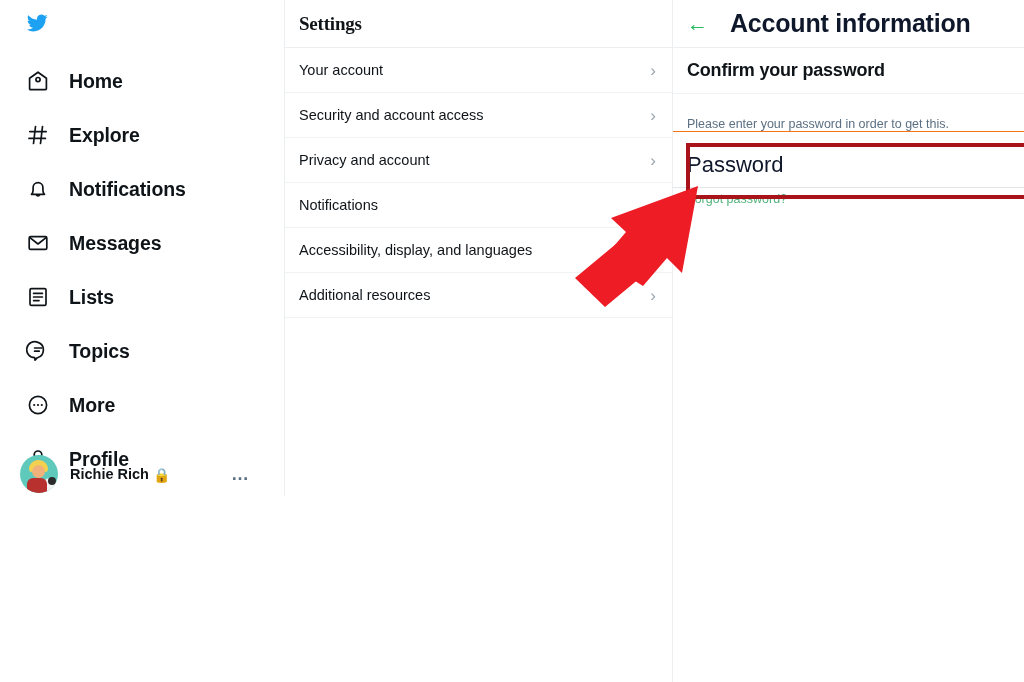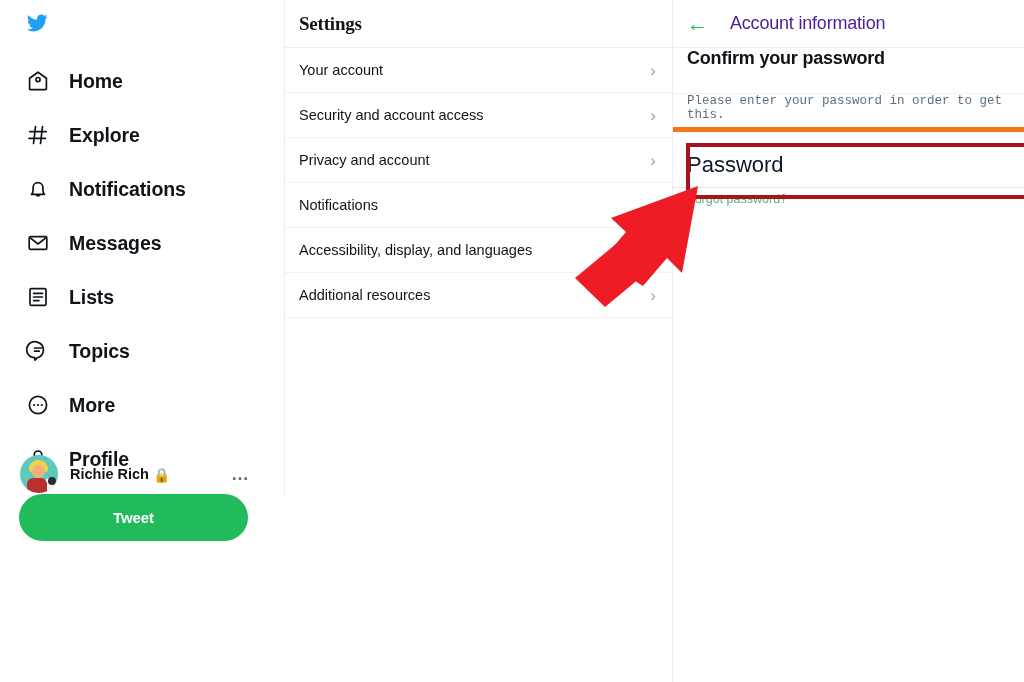--- a/index.html
+++ b/index.html
@@ -124,36 +124,35 @@
     position: relative;
   }
   .right-header {
     height: 48px;
     display: flex; align-items: center;
     gap: 22px;
     padding-left: 14px;
     border-bottom: 1px solid #eceff1;
   }
   .back-arrow { color: #22bb5b; font-size: 21px; line-height: 1; cursor: pointer; }
-  .right-title { font-size: 18px; font-weight: normal; color: #4c1d95; letter-spacing: -0.2px; }
+  .right-title { font-size: 25px; font-weight: bold; color: #0f172a; letter-spacing: -0.2px; }
 
   .section-title-row {
     height: 46px;
-    display: flex; 
+    display: flex; align-items: center;
     padding-left: 14px;
     border-bottom: 1px solid #eff3f4;
   }
   .section-title { font-size: 18px; font-weight: bold; color: #0f1419; letter-spacing: -0.2px; }
 
   .helper-row {
     height: 38px;
-    display: flex; align-items: flex-start;
-    padding-left: 14px;
-    border-bottom: 5px solid #f97316;
-    font-family: Liberation Mono, monospace;
+    display: flex; align-items: flex-end;
+    padding-left: 14px;
+    border-bottom: 1px solid #f97316;
   }
   .helper-text { font-size: 12.5px; color: #5b7083; }
 
   .password-area { position: relative; padding-top: 10px; }
   .password-field {
     height: 46px;
     display: flex; align-items: center;
     padding-left: 14px;
     border-bottom: 1px solid #e3e6e8;
     cursor: text;
@@ -277,21 +276,20 @@
           <svg width="24" height="24" viewBox="0 0 24 24" fill="none" stroke="#0f1419" stroke-width="1.7" stroke-linecap="round" stroke-linejoin="round">
               <circle cx="12" cy="7.8" r="3.8"></circle>
               <path d="M4.8 20.4c0-3.7 3.2-6 7.2-6s7.2 2.3 7.2 6"></path>
             </svg>
         </span>
         <span class="nav-label">Profile</span>
       </div>
 
     </div>
 
-    <button class="tweet-btn">Tweet</button>
 
     <div class="profile-row">
       <div class="avatar">
         <div class="dog"></div>
           <div class="dog2"></div>
         <div class="hair"></div>
           <div class="face"></div>
           <div class="body"></div>
       </div>
       <div class="profile-name">

